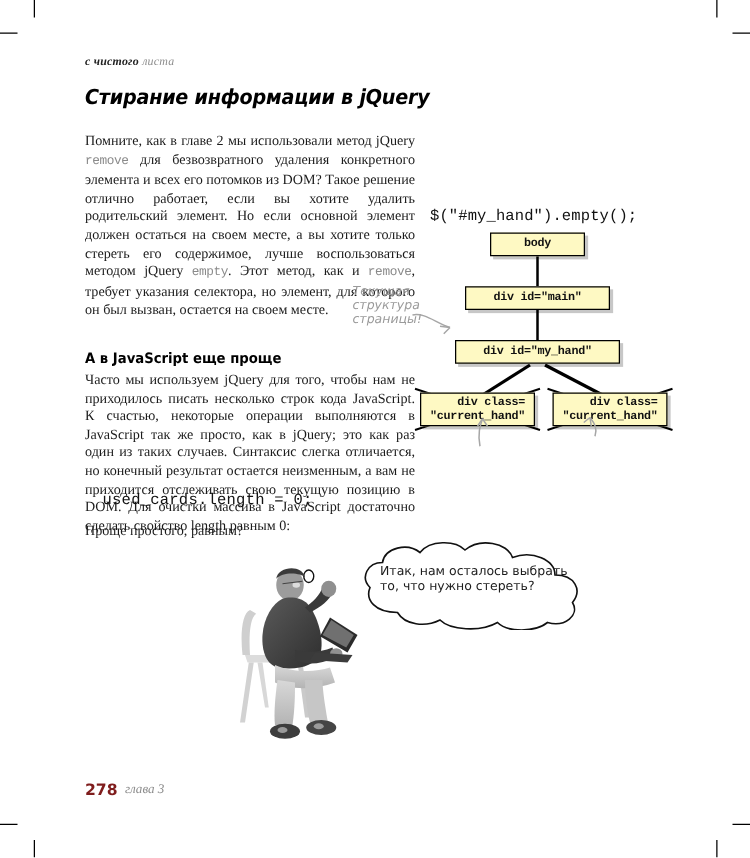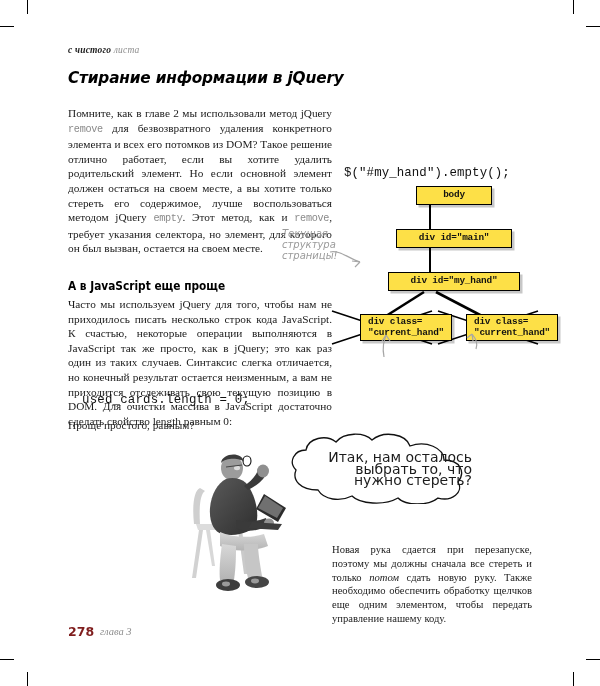--- a/index.html
+++ b/index.html
@@ -130,34 +130,33 @@
     position: absolute;
     left: 336px;
     top: 186px;
     width: 230px;
     height: 170px;
   }
   .node {
     position: absolute;
     box-sizing: border-box;
     border: 1.6px solid #000;
-    background: #fde047;
+    background: #fef9c3;
     box-shadow: 2.5px 2.5px 0 rgba(0,0,0,0.22);
     font-family: "Liberation Mono", monospace;
     font-size: 9.4px;
     font-weight: bold;
     letter-spacing: -0.2px;
     color: #111;
     display: flex;
     align-items: center;
     justify-content: center;
-    text-align: left;
+    text-align: right;
     line-height: 10.5px;
     white-space: pre;
-    margin-left: 24px;
   }
   #node-body      { left: 56px;  top: 0px;   width: 76px;  height: 19px; }
   #node-main      { left: 36px;  top: 43px;  width: 116px; height: 19px; }
   #node-myhand    { left: 28px;  top: 86px;  width: 132px; height: 19px; }
   #node-hand-l    { left: 0px;   top: 128px; width: 92px;  height: 27px; }
   #node-hand-r    { left: 106px; top: 128px; width: 92px;  height: 27px; }
 
   .edge { position: absolute; background: #000; }
 
   
@@ -179,23 +178,23 @@
     left: 288px;
     top: 432px;
     width: 200px;
     height: 72px;
   }
   .bubble-text {
     position: absolute;
     left: 16px;
     top: 20px;
     width: 168px;
-    text-align: right;
-    font-family: "DejaVu Sans", sans-serif;
-    font-size: 14px;
+    text-align: left;
+    font-family: "DejaVu Sans", sans-serif;
+    font-size: 10px;
     line-height: 11.5px;
     color: #1c1c1c;
   }
 
   
   .photo {
     position: absolute;
     left: 186px;
     top: 446px;
     width: 120px;
@@ -377,18 +376,17 @@
 
     <path d="M36,98 C34,112 33,126 34,134 L48,134 C50,120 50,108 50,100 Z" fill="url(#gPants)"></path>
     <path d="M58,98 C58,112 60,124 62,132 L76,130 C74,118 72,106 72,98 Z" fill="#c6c6c6"></path>
 
     <ellipse cx="42" cy="139" rx="12" ry="6" fill="#3d3d3d"></ellipse>
     <ellipse cx="71" cy="136" rx="12" ry="6" fill="#454545"></ellipse>
     <ellipse cx="40" cy="138" rx="4" ry="2.4" fill="#9a9a9a"></ellipse>
     <ellipse cx="69" cy="135" rx="4" ry="2.4" fill="#9a9a9a"></ellipse>
   </svg>
 
-  <div class="br-body" id="br-body">Новая рука сдается при перезапуске, поэтому мы должны сначала все стереть и только <em>потом</em> сдать новую руку. Также необходимо обеспечить обработку щелчков еще одним элементом, чтобы передать управление нашему коду.</div>
 
   <div class="folio">278</div>
   <div class="folio-chapter">глава 3</div>
 
 </div>
 
 </body></html>

